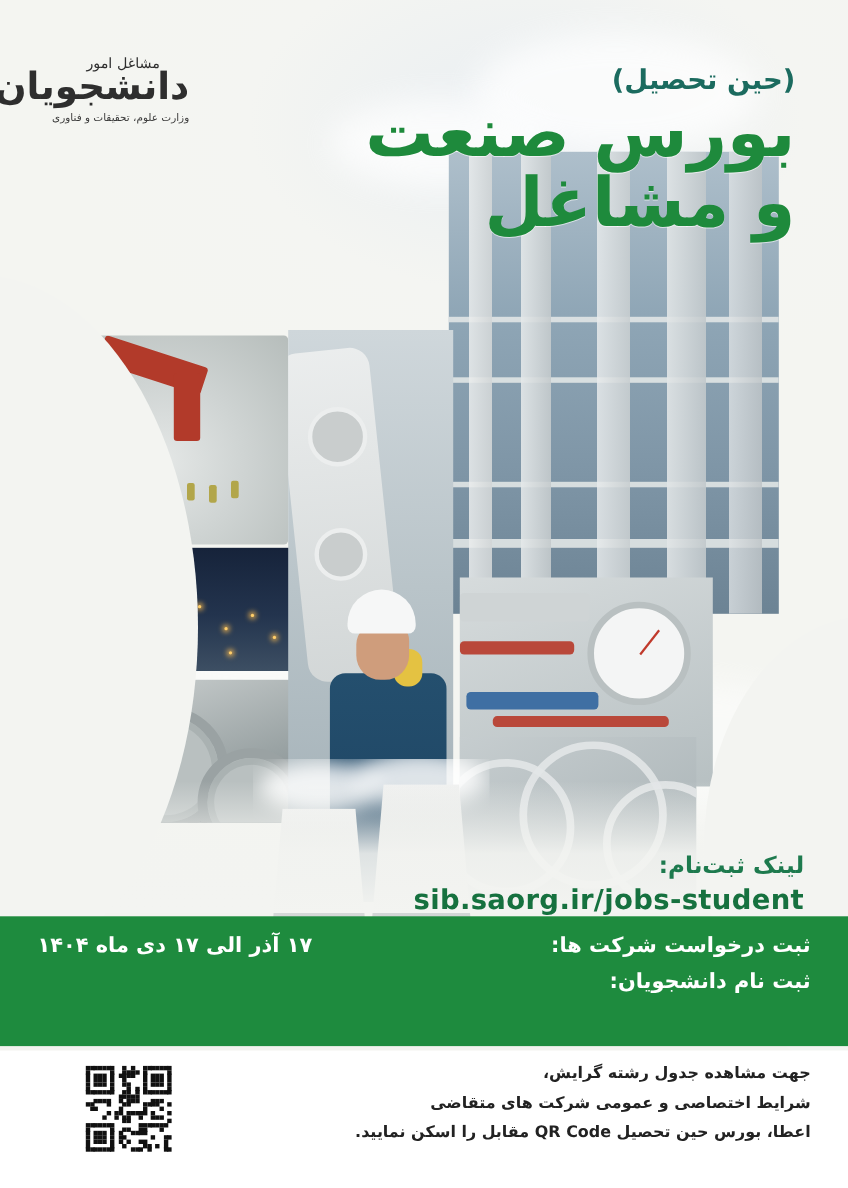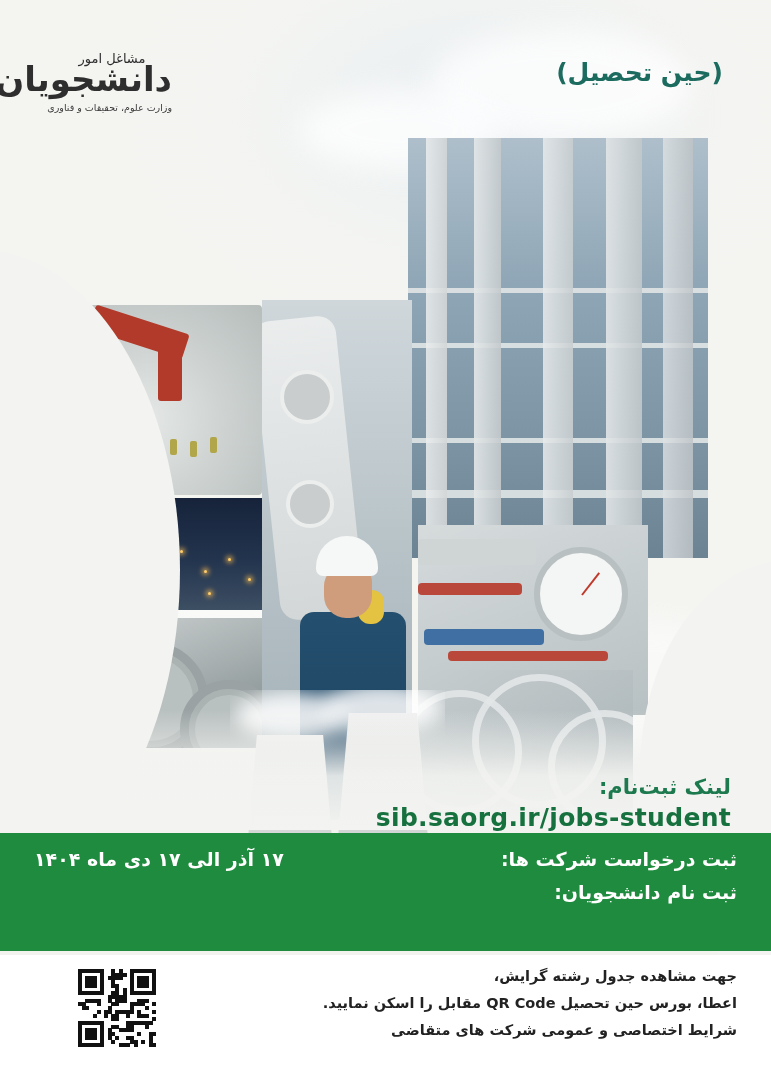--- a/index.html
+++ b/index.html
@@ -529,20 +529,24 @@
       <div class="tower tower-b"></div>
     </div>
 
     <div class="collage-mask-left"></div>
     <div class="collage-mask-right"></div>
     <div class="collage-fade-bottom"></div>
   </div>
 
   <div class="header-zone">
     <div class="subtitle-top">(حین تحصیل)</div>
+    <h1 class="main-title">
+      <span>بورس صنعت</span>
+      <span class="line2">و مشاغل</span>
+    </h1>
   </div>
 
   <div class="logo-zone">
     <div class="logo-mark">
       <span class="lm-small">مشاغل امور</span>
       <span>دانشجویان</span>
     </div>
     <div class="logo-sub">وزارت علوم، تحقیقات و فناوری</div>
   </div>
 
@@ -559,22 +563,22 @@
     <div class="band-row">
       <span class="lbl">ثبت نام دانشجویان:</span>
     </div>
     <div class="band-row wide">
     </div>
   </div>
 
   <div class="footer">
     <div class="footer-text">
       <div>جهت مشاهده جدول رشته گرایش،</div>
+      <div>شرایط اختصاصی و عمومی شرکت های متقاضی</div>
       <div>اعطا، بورس حین تحصیل QR Code مقابل را اسکن نمایید.</div>
-      <div>شرایط اختصاصی و عمومی شرکت های متقاضی</div>
     </div>
     <div class="qr" id="qr">
         <div class="qr-cell" style="left: 33.4286px; top: 0px; width: 4px; height: 4px;"></div>
         <div class="qr-cell" style="left: 40.8571px; top: 0px; width: 4px; height: 4px;"></div>
         <div class="qr-cell" style="left: 33.4286px; top: 3.71429px; width: 4px; height: 4px;"></div>
         <div class="qr-cell" style="left: 37.1429px; top: 3.71429px; width: 4px; height: 4px;"></div>
         <div class="qr-cell" style="left: 40.8571px; top: 3.71429px; width: 4px; height: 4px;"></div>
         <div class="qr-cell" style="left: 44.5714px; top: 3.71429px; width: 4px; height: 4px;"></div>
         <div class="qr-cell" style="left: 29.7143px; top: 7.42857px; width: 4px; height: 4px;"></div>
         <div class="qr-cell" style="left: 33.4286px; top: 7.42857px; width: 4px; height: 4px;"></div>

